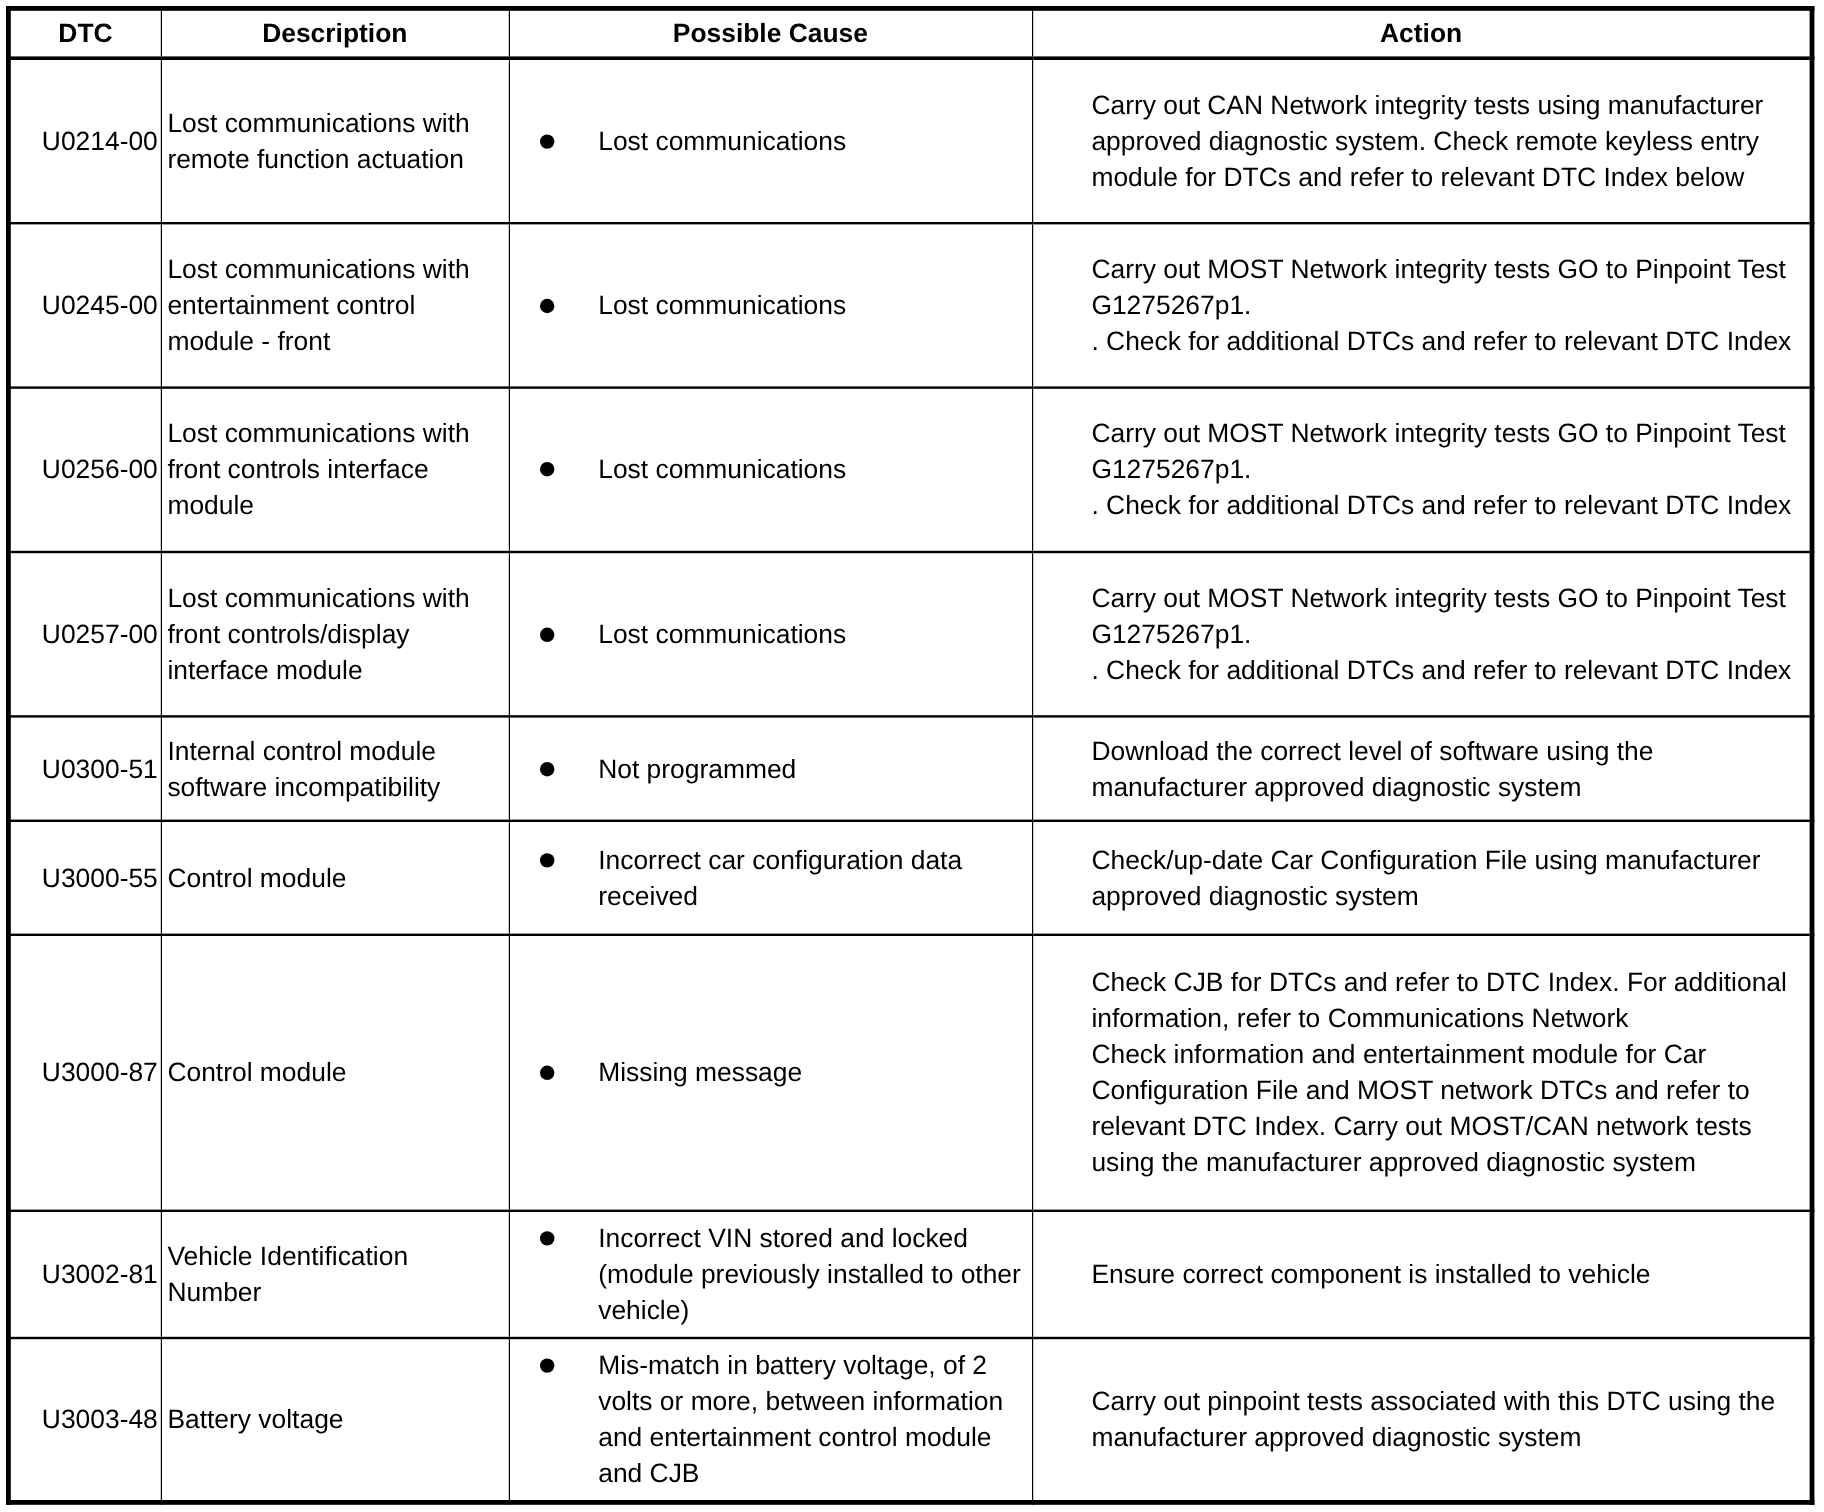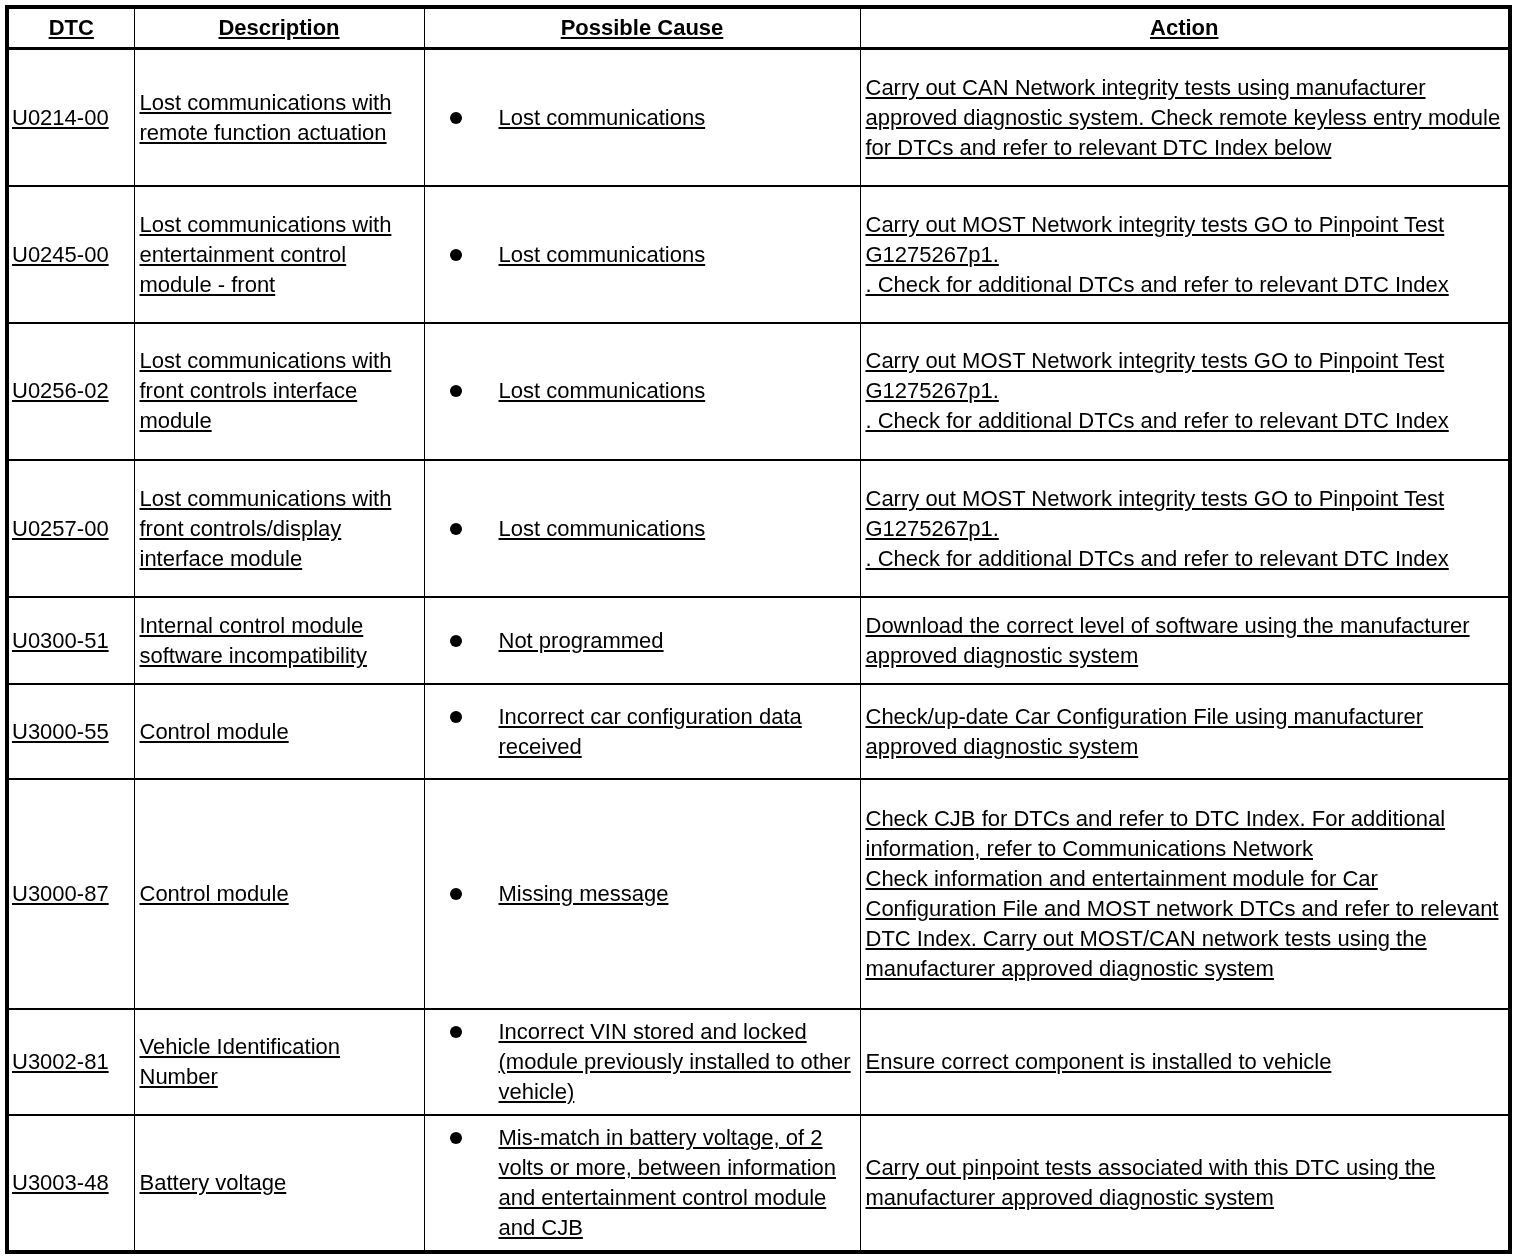--- a/index.html
+++ b/index.html
@@ -17,37 +17,36 @@
   }
   .dtc-table th, .dtc-table td {
     border-left: 1px solid #000;
     border-right: 1px solid #000;
     border-top: 2px solid #000;
     border-bottom: 2px solid #000;
     padding: 0 5px;
     vertical-align: middle;
     text-align: left;
     overflow: hidden;
-    text-decoration: underline;
   }
   .dtc-table th {
     font-weight: bold;
     text-align: center;
     height: 38px;
     border-bottom: 3px solid #000;
     padding: 0 4px;
   }
-  .dtc-table td.c-dtc { padding-left: 3px; padding-right: 2px; white-space: nowrap; }
+  .dtc-table td.c-dtc { padding-left: 3px; padding-right: 2px; white-space: nowrap; text-align: right; }
   .cause-item { display: flex; align-items: flex-start; }
   .bullet {
     display: inline-block; width: 12px; height: 12px; border-radius: 50%;
     background: #000; margin: 9px 0 0 20px; flex: 0 0 12px;
   }
   .cause-text { margin-left: 37px; }
-  .action-line { display: block; }
+  .action-line { display: block; margin-left: 44px; }
 </style>
 </head>
 <body>
 
 <table class="dtc-table">
   <colgroup>
     <col style="width:127px">
     <col style="width:290px">
     <col style="width:436px">
     <col style="width:650px">
@@ -85,21 +84,21 @@
           <span class="cause-text">Lost communications</span>
         </div>
       </td>
       <td>
         <span class="action-line">Carry out MOST Network integrity tests GO to Pinpoint Test G1275267p1.</span>
         <span class="action-line">. Check for additional DTCs and refer to relevant DTC Index</span>
       </td>
     </tr>
 
     <tr style="height:132px">
-      <td class="c-dtc">U0256-02</td>
+      <td class="c-dtc">U0256-00</td>
       <td>Lost communications with front controls interface module</td>
       <td>
         <div class="cause-item">
           <span class="bullet"></span>
           <span class="cause-text">Lost communications</span>
         </div>
       </td>
       <td>
         <span class="action-line">Carry out MOST Network integrity tests GO to Pinpoint Test G1275267p1.</span>
         <span class="action-line">. Check for additional DTCs and refer to relevant DTC Index</span>

